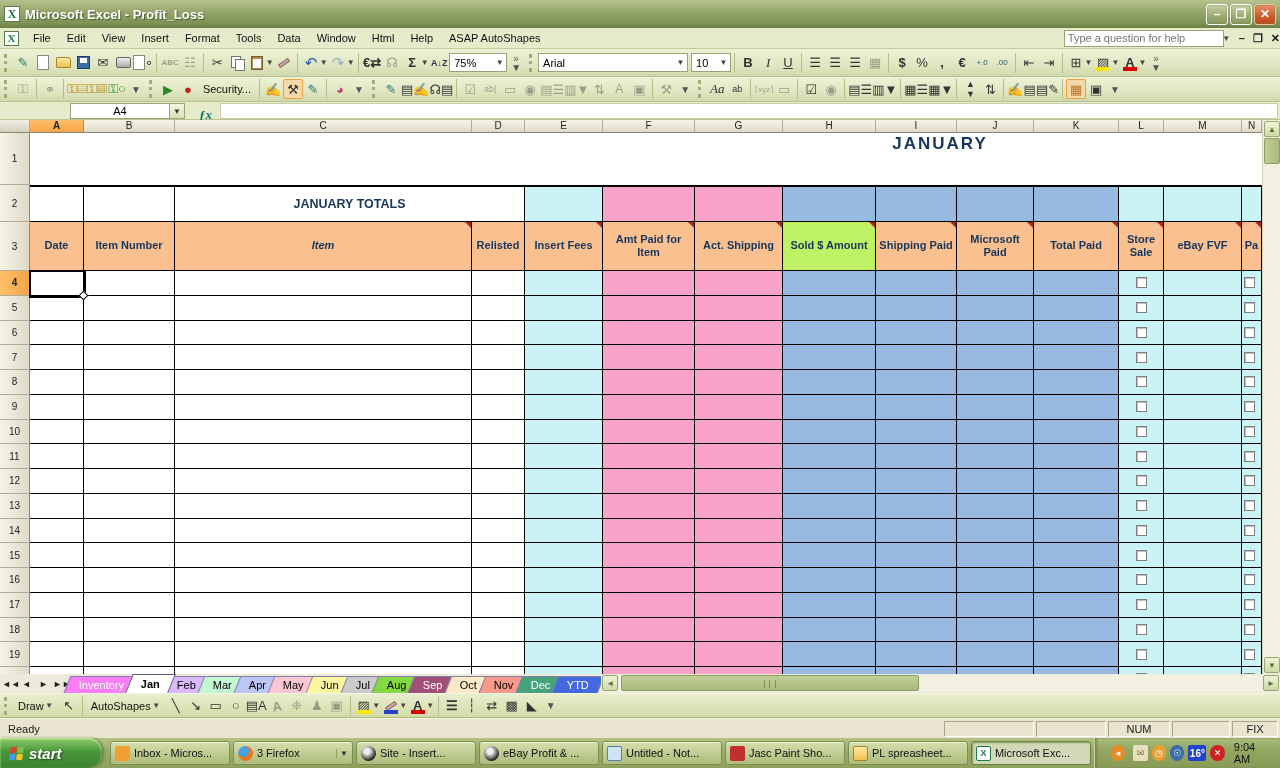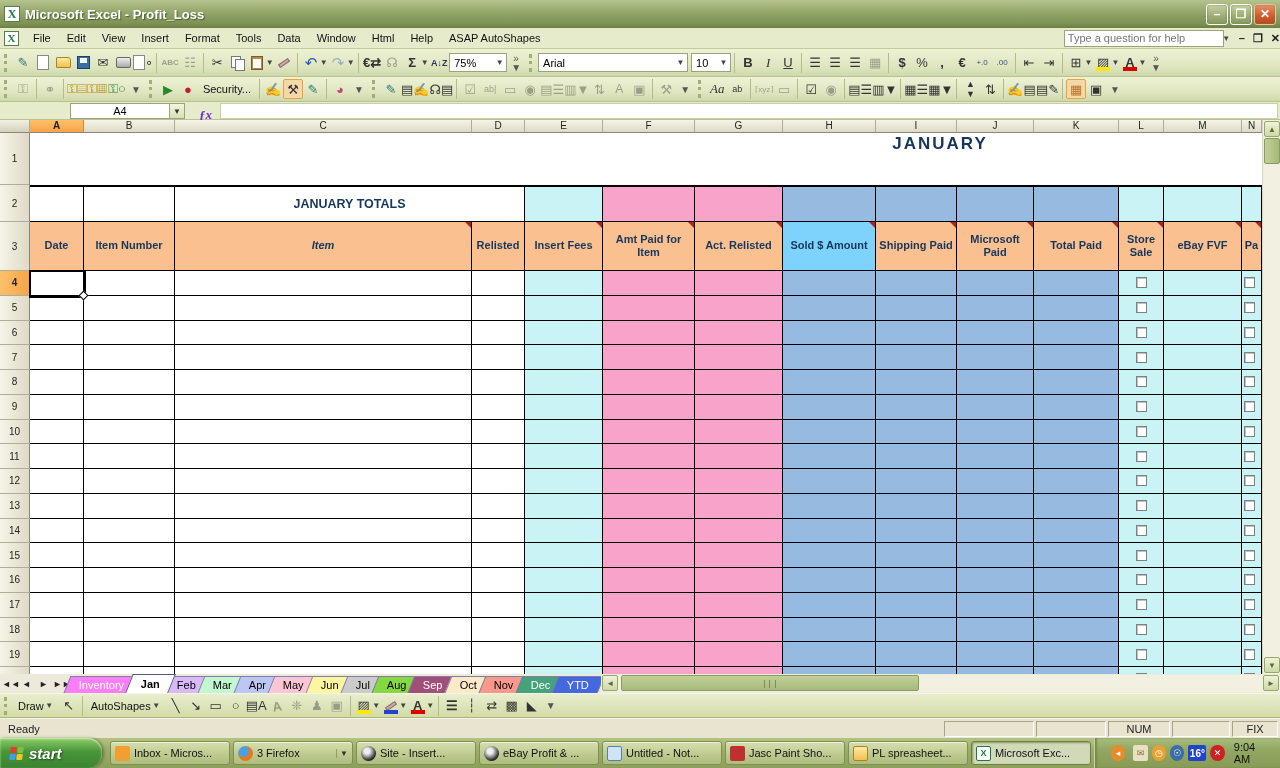--- a/index.html
+++ b/index.html
@@ -57,21 +57,21 @@
   .ic-paste { width:12px; height:14px; background:#b58a4a; border:1px solid #7a5a28; }
   .ic-paste:after { content:""; display:block; width:8px; height:9px; background:#fff; margin:2px auto 0; }
   .ic-brush { width:12px; height:4px; background:#caa; border:1px solid #866; transform:rotate(-35deg); }
 
   
   #formulabar { position:absolute; left:0; top:102px; width:1280px; height:18px; background:#e6ebcb;
     display:flex; align-items:center; border-bottom:1px solid #b9c38f; }
   #namebox { width:100px; height:16px; background:#fff; border:1px solid #9aa37a; text-align:center; font-size:11px; line-height:15px; }
   #namedrop { width:15px; height:16px; background:linear-gradient(#f2f5dd,#d8e0b4); border:1px solid #9aa37a; border-left:none;
     font-size:8px; text-align:center; line-height:15px; color:#333; }
-  #fx { font-family:"Liberation Serif",serif; font-style:italic; font-weight:bold; font-size:13px; margin:8px 8px 0 14px; color:#6d28d9; }
+  #fx { font-family:"Liberation Serif",serif; font-style:italic; font-weight:bold; font-size:13px; margin:8px 8px 0 14px; color:#0f766e; }
   #formulainput { flex:1; height:16px; background:#fff; border:1px solid #c8cdaa; margin-right:2px; }
 
   
   #grid { position:absolute; left:0; top:120px; width:1262px; height:554px; background:#fff; overflow:hidden; }
   #colheaders { display:flex; height:13px; }
   .ch { background:linear-gradient(#f6f4e8,#dedac6); border-right:1px solid #b0ac9a; border-bottom:1px solid #8a8678;
     font-size:10px; text-align:center; line-height:12px; color:#222; flex-shrink:0; }
   .ch.corner { width:30px; background:linear-gradient(#f2f0e4,#d4d0bc); }
   .ch.sel { background:linear-gradient(#fdc06a,#f7a447); border-right-color:#c98a3c; font-weight:bold; }
   .g-row { display:flex; }
@@ -414,24 +414,24 @@
           </div>
           <div class="cell" style="width: 78px; background: rgb(250, 192, 143);">
             <span style="padding: 0px 2px;">Insert Fees</span>
             <span class="comment-tri"></span>
           </div>
           <div class="cell" style="width: 92px; background: rgb(250, 192, 143);">
             <span style="padding: 0px 2px;">Amt Paid for Item</span>
             <span class="comment-tri"></span>
           </div>
           <div class="cell" style="width: 88px; background: rgb(250, 192, 143);">
-            <span style="padding: 0px 2px;">Act. Relisted</span>
-            <span class="comment-tri"></span>
-          </div>
-          <div class="cell" style="width: 93px; background: #7dd3fc;">
+            <span style="padding: 0px 2px;">Act. Shipping</span>
+            <span class="comment-tri"></span>
+          </div>
+          <div class="cell" style="width: 93px; background: #bef264;">
             <span style="padding: 0px 2px;">Sold $ Amount</span>
             <span class="comment-tri"></span>
           </div>
           <div class="cell" style="width: 81px; background: rgb(250, 192, 143);">
             <span style="padding: 0px 2px;">Shipping Paid</span>
             <span class="comment-tri"></span>
           </div>
           <div class="cell" style="width: 77px; background: rgb(250, 192, 143);">
             <span style="padding: 0px 2px;">Microsoft Paid</span>
             <span class="comment-tri"></span>

